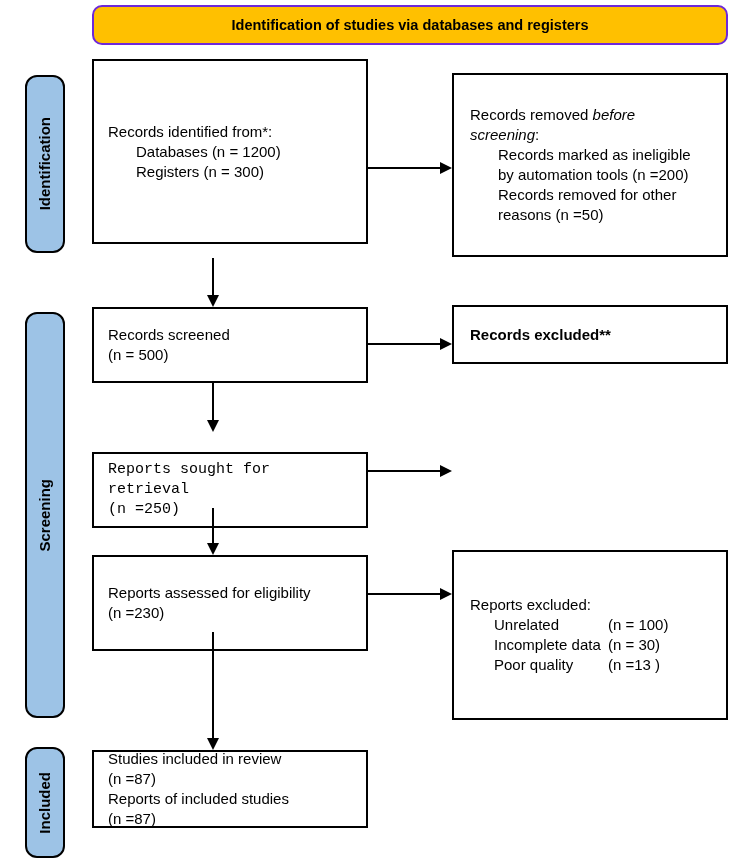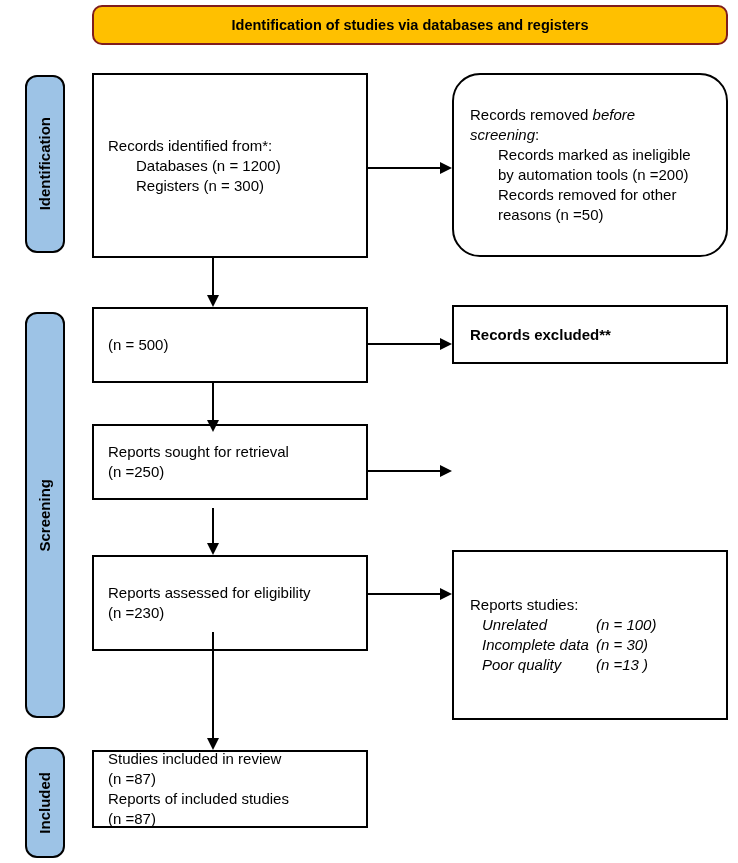--- a/index.html
+++ b/index.html
@@ -4,21 +4,21 @@
 <style>
   html,body{margin:0;padding:0;background:#fff;}
   .canvas{
     position:relative;width:738px;height:863px;background:#ffffff;
     font-family:"Liberation Sans", sans-serif;font-size:15px;color:#000;
     line-height:20px;overflow:hidden;
   }
   
   .banner{
     position:absolute;left:92px;top:5px;width:636px;height:40px;
-    box-sizing:border-box;border:2px solid #7f1d1d;border-radius:10px;
+    box-sizing:border-box;border:2px solid #6d28d9;border-radius:10px;
     background:#FFC000;display:flex;align-items:center;justify-content:center;
     font-weight:bold;font-size:14.5px;
   }
   
   .stage{
     position:absolute;left:25px;width:40px;box-sizing:border-box;
     background:#9DC3E6;border:2px solid #000;border-radius:12px;
     display:flex;align-items:center;justify-content:center;
     font-weight:bold;font-size:15px;
   }
@@ -26,21 +26,21 @@
   
   .fbox{
     position:absolute;box-sizing:border-box;background:#fff;border:2px solid #000;
     display:flex;flex-direction:column;justify-content:center;
   }
   .left-col{left:92px;width:276px;padding-left:14px;padding-right:8px;}
   .right-col{left:452px;width:276px;padding-left:16px;padding-right:24px;}
   .indent{margin-left:28px;}
   .it{font-style:italic;}
   .title-wrap{max-width:200px;}
-  .reason-row{margin-left:12px;white-space:nowrap;font-style:italic;}
+  .reason-row{margin-left:24px;white-space:nowrap;}
   .reason-label{display:inline-block;width:114px;}
   
   .vline{position:absolute;width:2px;background:#000;}
   .vhead{position:absolute;width:0;height:0;border-left:6px solid transparent;border-right:6px solid transparent;border-top:12px solid #000;}
   .hline{position:absolute;height:2px;background:#000;}
   .hhead{position:absolute;width:0;height:0;border-top:6px solid transparent;border-bottom:6px solid transparent;border-left:12px solid #000;}
 </style>
 </head>
 <body>
 
@@ -53,50 +53,51 @@
   <div class="stage" style="top:75px;height:178px;">
     <span>Identification</span>
   </div>
   <div class="stage" style="top:312px;height:406px;">
     <span>Screening</span>
   </div>
   <div class="stage" style="top:747px;height:111px;">
     <span>Included</span>
   </div>
 
-  <div class="fbox left-col" style="top:73px;height:185px;">
+  <div class="fbox left-col" style="top:59px;height:185px;">
     <div>Records identified from*:</div>
     <div class="indent">Databases (n = 1200)</div>
     <div class="indent">Registers (n = 300)</div>
   </div>
 
-  <div class="fbox right-col" style="top:73px;height:184px;justify-content:center;border-radius:28px;">
+  <div class="fbox right-col" style="top:73px;height:184px;justify-content:center;">
     <div class="title-wrap"><span>Records removed </span><span class="it">before screening</span><span>:</span></div>
     <div class="indent">Records marked as ineligible by automation tools (n =200)</div>
     <div class="indent">Records removed for other reasons (n =50)</div>
   </div>
 
   <div class="fbox left-col" style="top:307px;height:76px;">
+    <div>Records screened</div>
     <div>(n = 500)</div>
   </div>
   <div class="fbox right-col" style="top:305px;height:59px;font-weight:bold;">
     <div>Records excluded**</div>
   </div>
 
-  <div class="fbox left-col" style="top:424px;height:76px;">
+  <div class="fbox left-col" style="top:452px;height:76px;font-family:Liberation Mono, monospace;">
     <div>Reports sought for retrieval</div>
     <div>(n =250)</div>
   </div>
 
   <div class="fbox left-col" style="top:555px;height:96px;">
     <div>Reports assessed for eligibility</div>
     <div>(n =230)</div>
   </div>
   <div class="fbox right-col" style="top:550px;height:170px;">
-    <div>Reports studies:</div>
+    <div>Reports excluded:</div>
     <div class="reason-row"><span class="reason-label">Unrelated</span><span>(n = 100)</span></div>
     <div class="reason-row"><span class="reason-label">Incomplete data</span><span>(n = 30)</span></div>
     <div class="reason-row"><span class="reason-label">Poor quality</span><span>(n =13 )</span></div>
   </div>
 
   <div class="fbox left-col" style="top:750px;height:78px;">
     <div>Studies included in review</div>
     <div>(n =87)</div>
     <div>Reports of included studies</div>
     <div>(n =87)</div>

